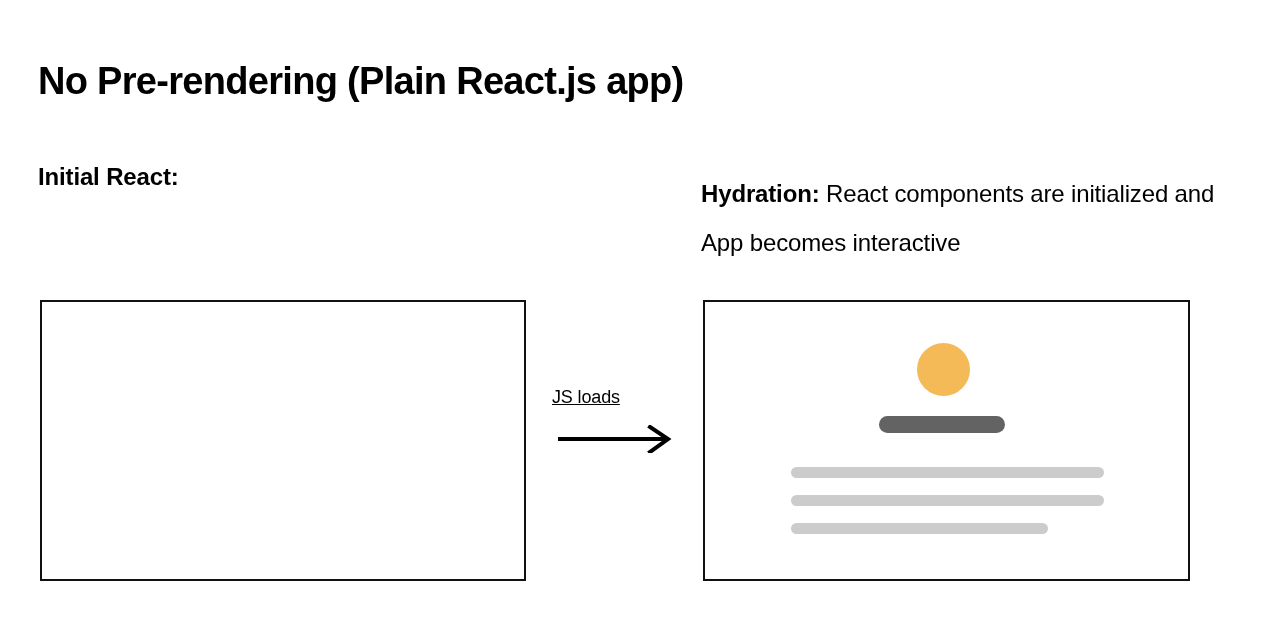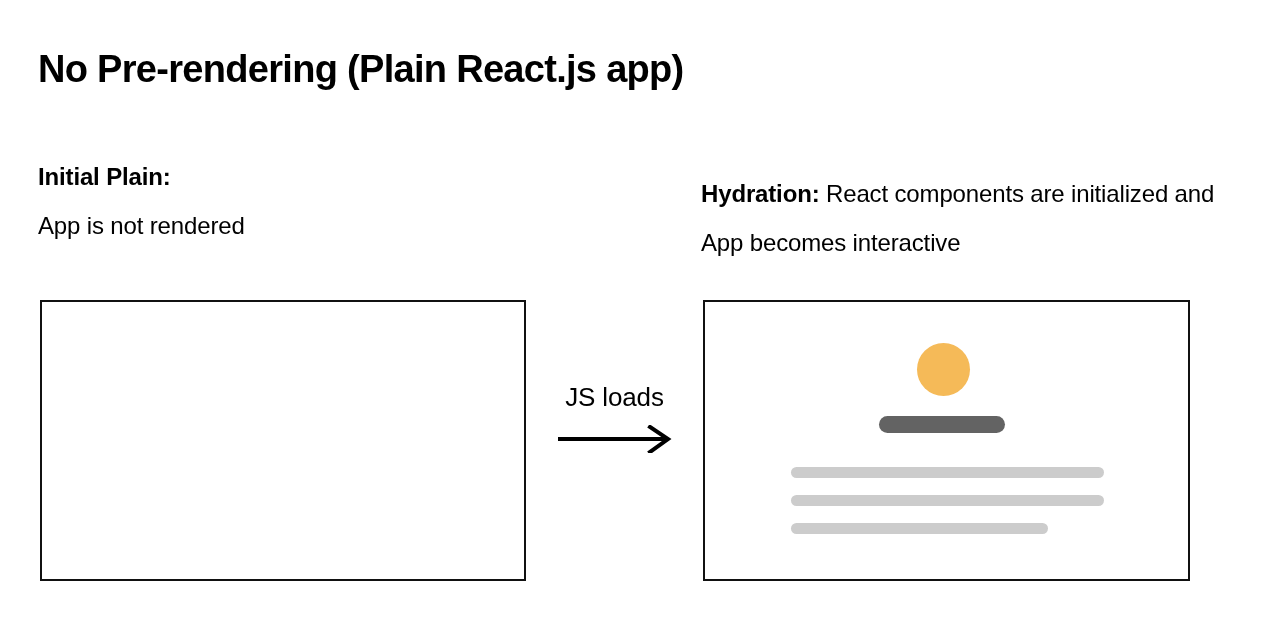--- a/index.html
+++ b/index.html
@@ -19,21 +19,21 @@
 
   .stage {
     position: absolute;
     inset: 0;
   }
 
   
   .page-title {
     position: absolute;
     left: 38px;
-    top: 36px;
+    top: 48px;
     font-size: 38px;
     font-weight: 700;
     letter-spacing: -0.7px;
     line-height: 1.15;
     white-space: nowrap;
     margin-top: 12px;
   }
 
   
   .caption {
@@ -112,43 +112,43 @@
     left: 552px;
     top: 383px;
     width: 125px;
     height: 80px;
   }
   .transition-label {
     position: absolute;
     left: 0;
     top: 0;
     width: 125px;
-    text-align: center;
-    font-size: 26px;
+    text-align: left;
+    font-size: 18px;
     font-weight: 400;
     letter-spacing: -0.15px;
     line-height: 28px;
     white-space: nowrap;
+    text-decoration: underline;
   }
   .transition-arrow {
     position: absolute;
     left: 4px;
     top: 42px;
   }
 </style>
 </head>
 <body>
 
 <div class="stage">
 
   <h1 class="page-title">No Pre-rendering (Plain React.js app)</h1>
 
   <div class="caption caption-left">
-    <span class="line1 lead">Initial Plain:</span>
-    <span class="line2">App is not rendered</span>
+    <span class="line1 lead">Initial React:</span>
   </div>
 
   <div class="caption caption-right">
     <span class="lead">Hydration:</span><span> React components are initialized and App becomes interactive</span>
   </div>
 
   <div class="frame frame-empty"></div>
 
   <div class="frame frame-hydrated">
     <div class="avatar-circle"></div>

